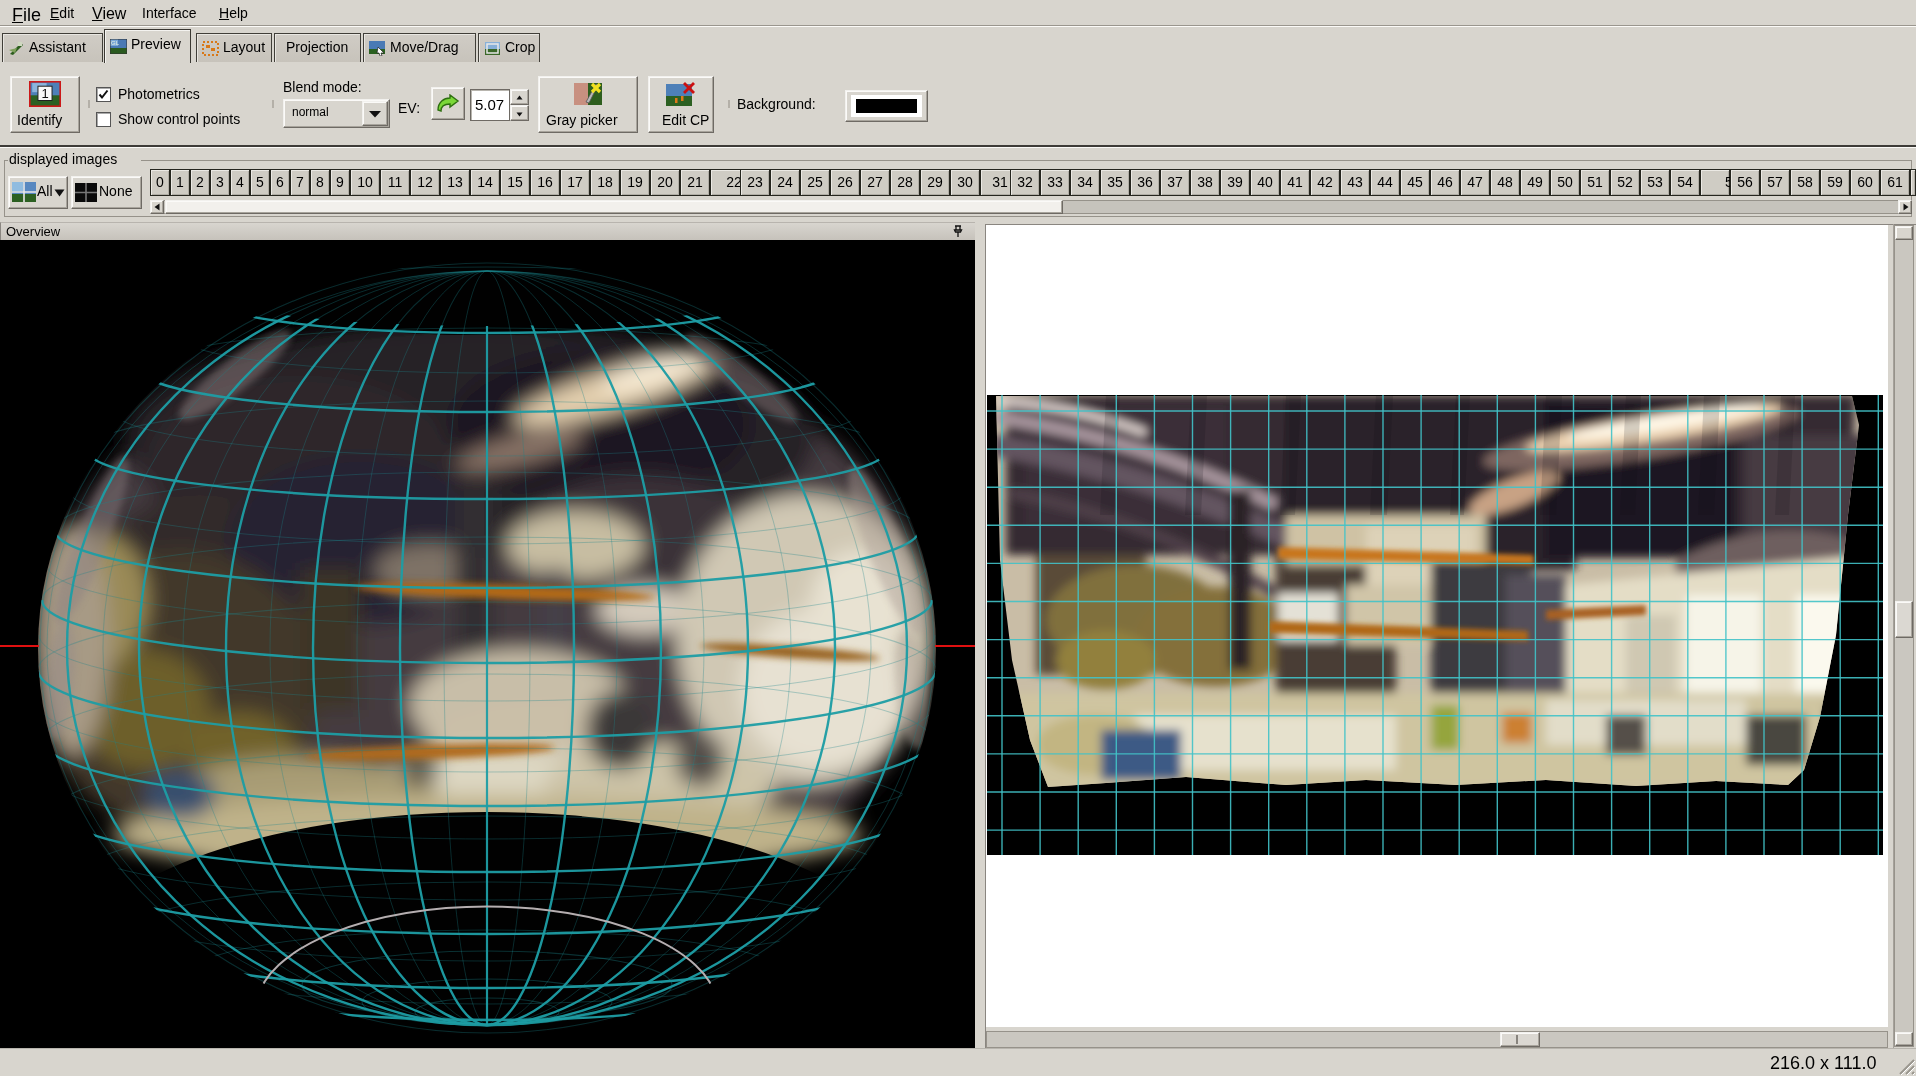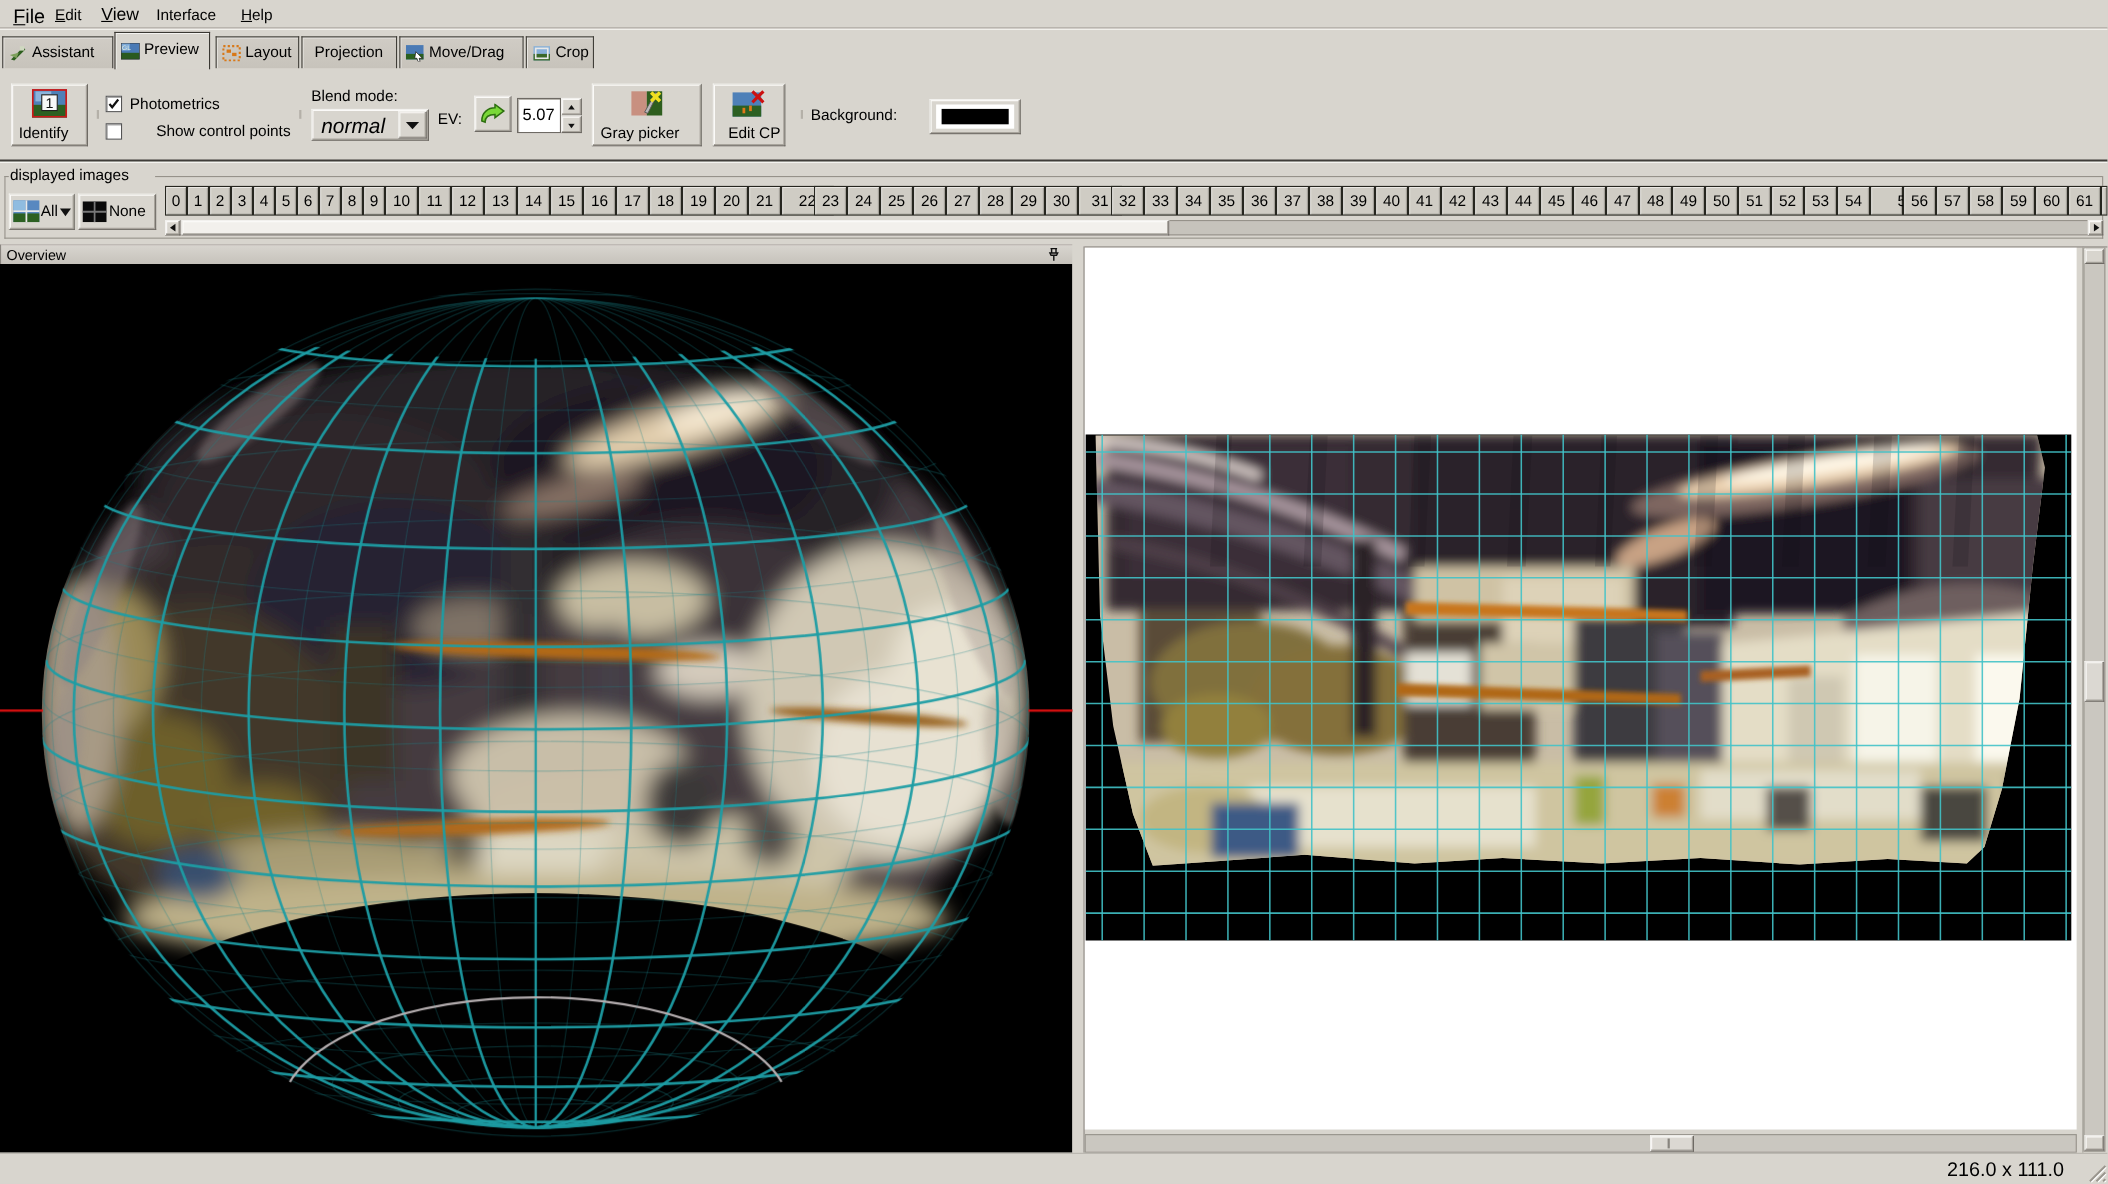--- a/index.html
+++ b/index.html
@@ -63,24 +63,24 @@
     <rect x="8.96" y="5.2" width="14.08" height="14.3" fill="#f8f8f8" stroke="#222" stroke-width="1"></rect>
     <text x="16.0" y="17.16" font-size="13.0" text-anchor="middle" fill="#111" font-family="Liberation Sans">1</text>
   </svg>
 <div class="txt" style="left:17px;top:112px;font-size:14px;">Identify</div>
 <div class="abs" style="left:96px;top:87px;width:15px;height:15px;background:#fff;border:1px solid #555;box-shadow:inset 1px 1px 0 #aaa;"></div>
 <svg class="abs" style="left:97px;top:88px" width="13" height="13" viewBox="0 0 13 13">
     <path d="M2.5 6.5 L5 9.5 L10.5 2.5" fill="none" stroke="#111" stroke-width="2"></path>
   </svg>
 <div class="txt" style="left:118px;top:86px;font-size:14px;">Photometrics</div>
 <div class="abs" style="left:96px;top:112px;width:15px;height:15px;background:#fff;border:1px solid #555;box-shadow:inset 1px 1px 0 #aaa;"></div>
-<div class="txt" style="left:118px;top:111px;font-size:14px;margin-left:24px;">Show control points</div>
+<div class="txt" style="left:118px;top:111px;font-size:14px;">Show control points</div>
 <div class="txt" style="left:283px;top:79px;font-size:14px;">Blend mode:</div>
 <div class="bevel" style="left:283px;top:99px;width:107px;height:29px;"></div>
-<div class="txt" style="left:292px;top:105px;font-size:19px;font-style:italic;">normal</div>
+<div class="txt" style="left:292px;top:105px;font-size:12px;">normal</div>
 <div class="bevel" style="left:362px;top:101px;width:26px;height:25px;"></div>
 <svg class="abs" style="left:368px;top:110px" width="14" height="8" viewBox="0 0 14 8">
     <path d="M1 1 L13 1 L7 7.5 Z" fill="#111"></path>
   </svg>
 <div class="txt" style="left:398px;top:100px;font-size:14px;">EV:</div>
 <div class="bevel" style="left:431px;top:87px;width:34px;height:33px;"></div>
 <svg class="abs" style="left:436px;top:94px" width="24" height="19" viewBox="0 0 24 19">
     <path d="M2 16 C2 8 8 4 14 4 L14 1 L22 7 L14 13 L14 10 C9 10 5 12 5 17 Z" fill="#7ad838" stroke="#2e7010" stroke-width="1.4"></path>
   </svg>
 <div class="abs" style="left:470px;top:89px;width:40px;height:32px;background:#fff;border:1px solid #6e6a64;box-shadow:inset 1px 1px 0 #b8b5ae;"></div>

